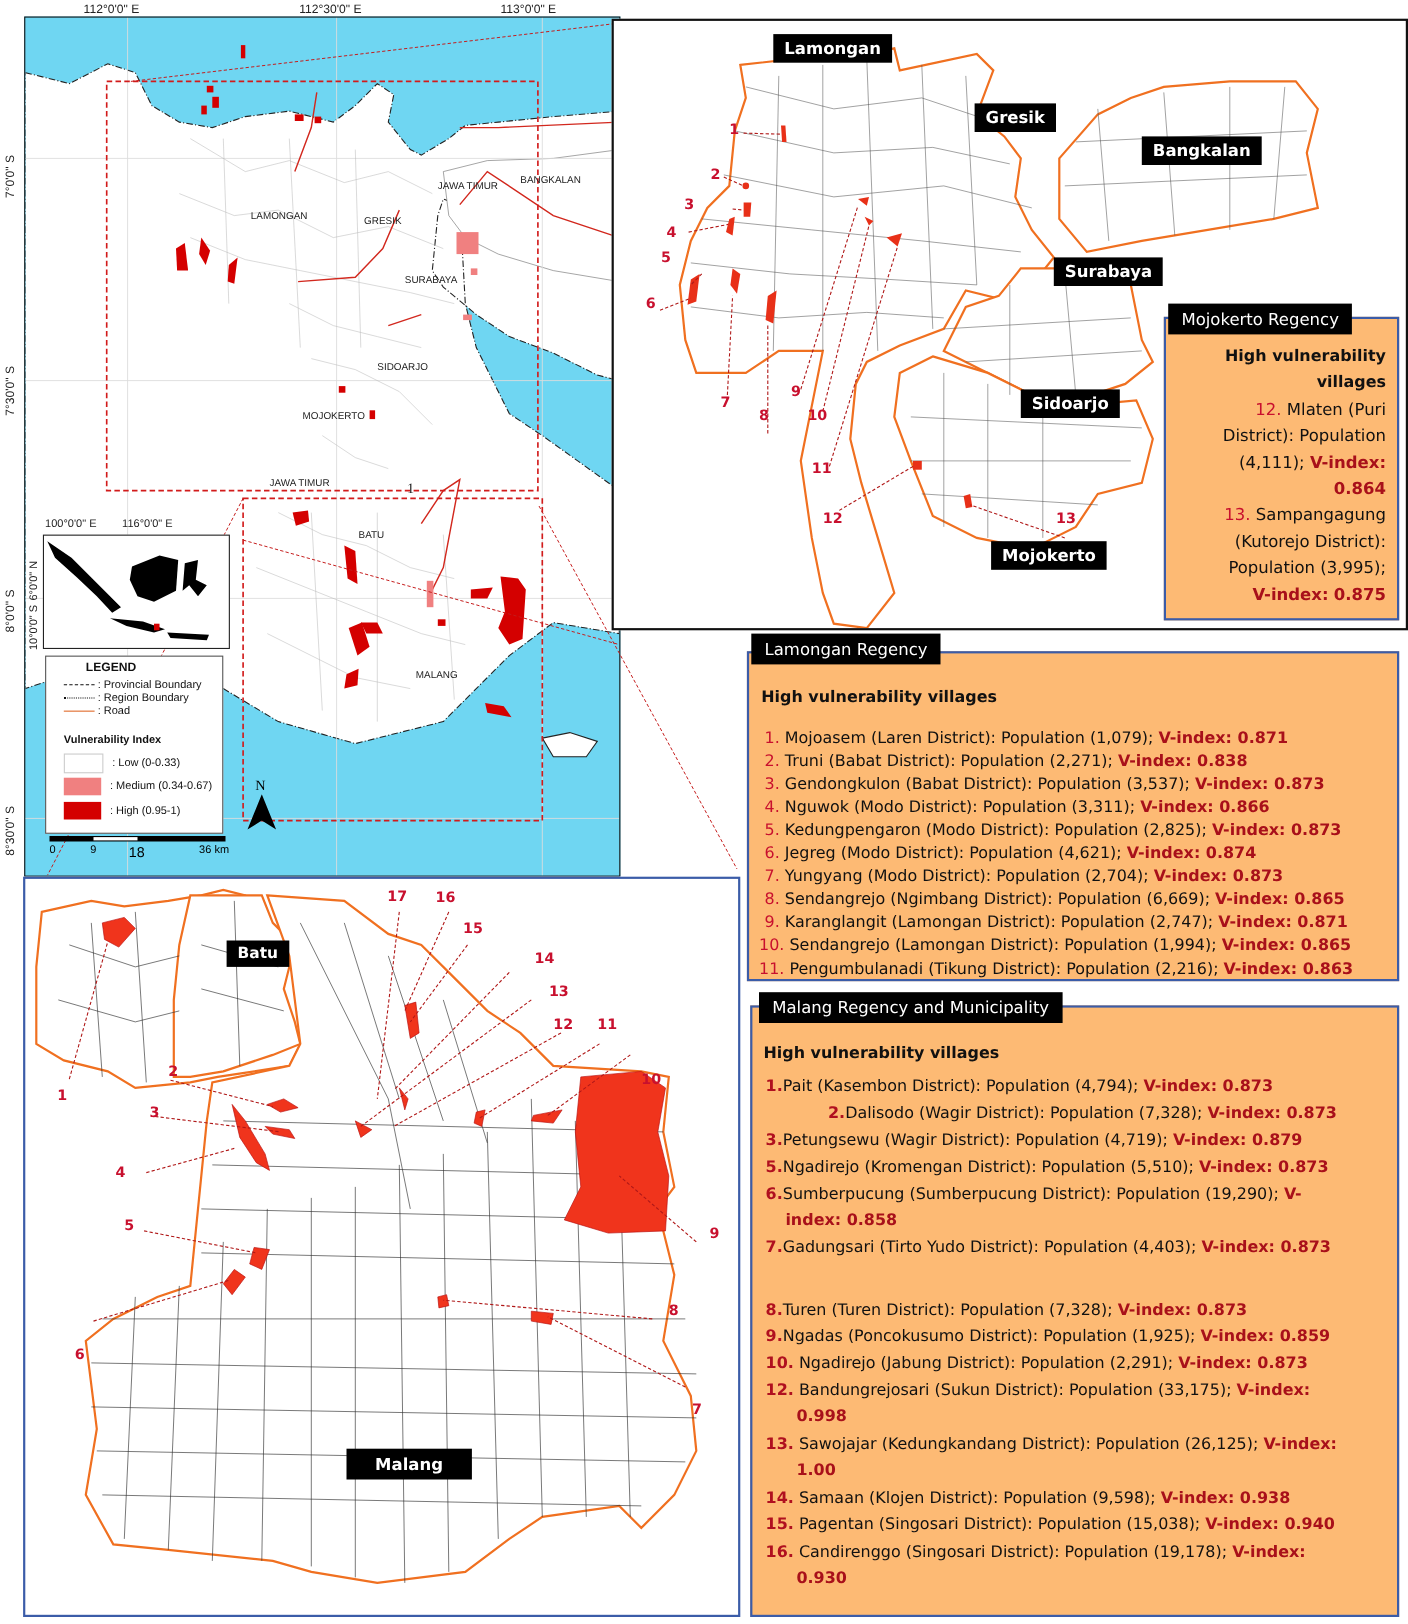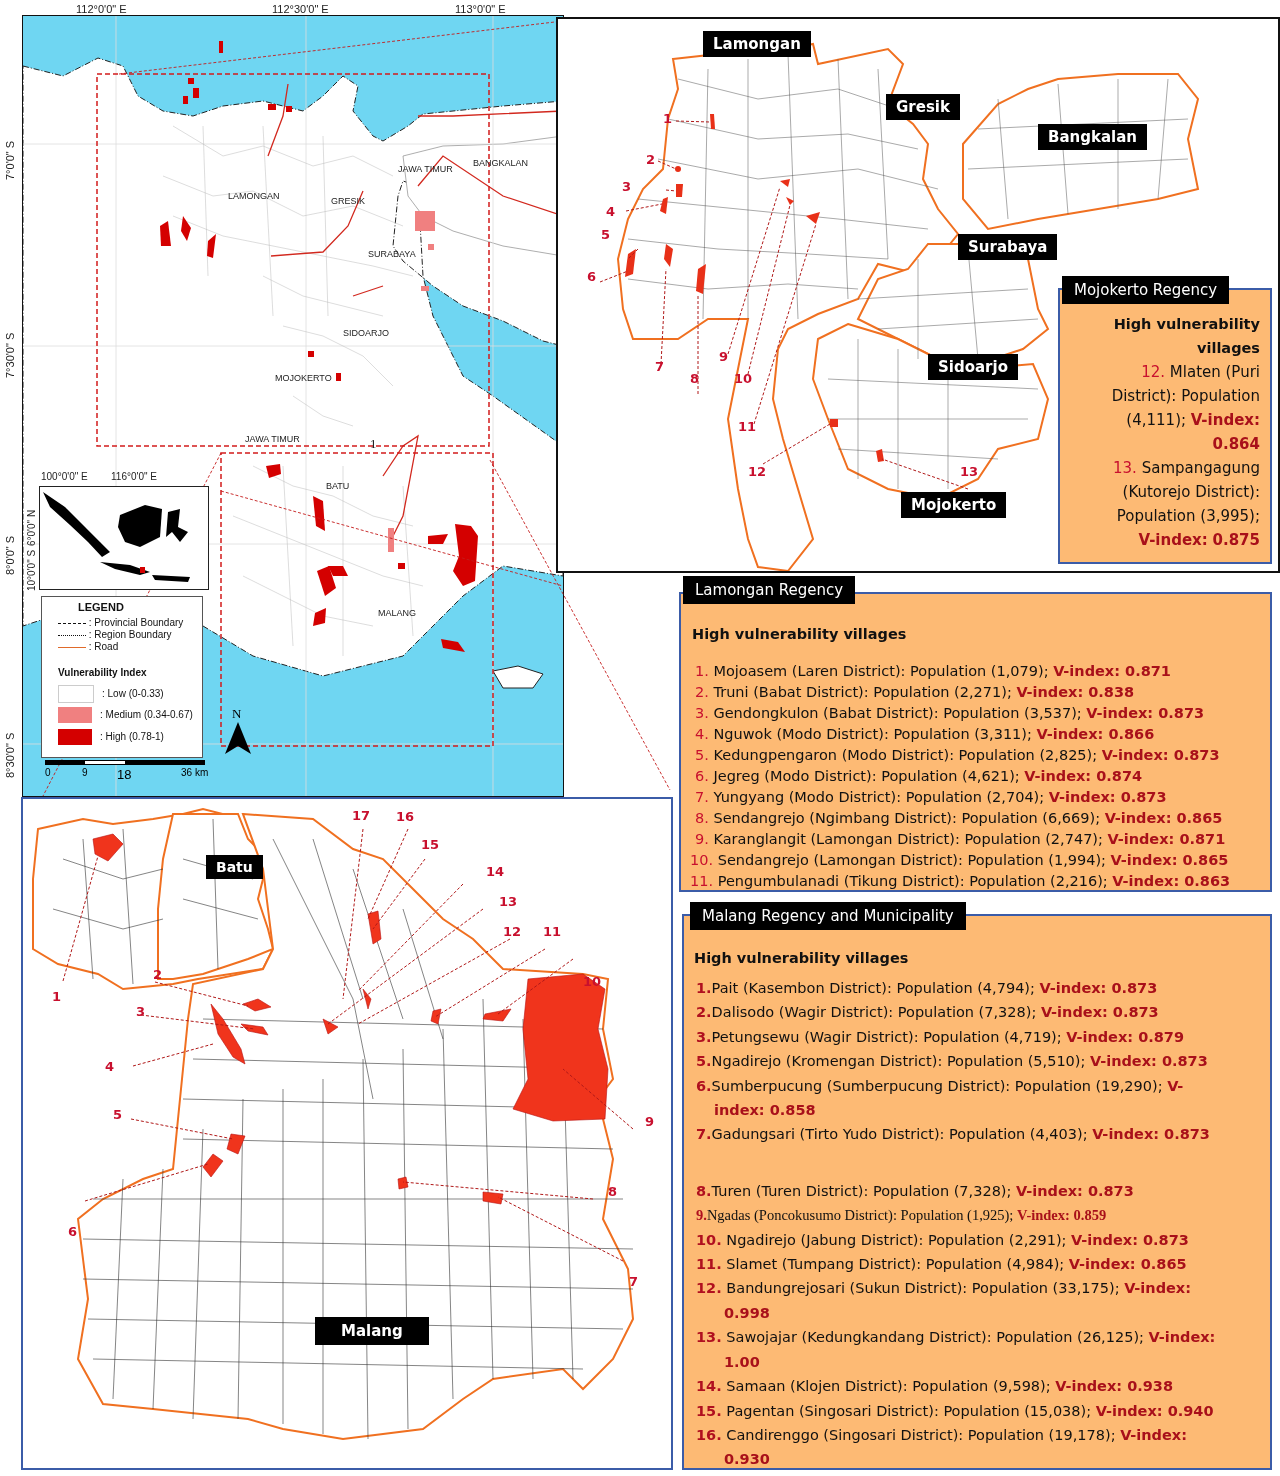--- a/index.html
+++ b/index.html
@@ -164,21 +164,21 @@
       <span>: Road</span>
     </div>
     <div style="position:absolute;left:16px;top:70px;font-weight:bold;">Vulnerability Index</div>
     <div style="position:absolute;left:16px;top:88px;">
       <span class="sw" style="background:#fff;border:1px solid #ccc;"></span><span>: Low (0-0.33)</span>
     </div>
     <div style="position:absolute;left:16px;top:110px;">
       <span class="sw" style="background:#f08080;"></span><span>: Medium (0.34-0.67)</span>
     </div>
     <div style="position:absolute;left:16px;top:132px;">
-      <span class="sw" style="background:#d40000;"></span><span>: High (0.78-1)</span>
+      <span class="sw" style="background:#d40000;"></span><span>: High (0.95-1)</span>
     </div>
   </div>
 
   <div class="abs" style="left:200px;top:690px;width:30px;height:50px;">
     <div style="position:absolute;left:9px;top:0;font-family:'Liberation Serif',serif;font-size:13px;">N</div>
     <svg width="30" height="36" style="position:absolute;left:0;top:16px;">
       <path d="M15,0 L28,32 L15,24 L2,32 Z" fill="#000"></path>
     </svg>
   </div>
 
@@ -319,29 +319,28 @@
     <div class="item" style="margin-left:-5px;"><span class="num">10.</span> <span>Sendangrejo (Lamongan District): Population (1,994);</span> <span class="vi">V-index: 0.865</span></div>
     <div class="item" style="margin-left:-5px;"><span class="num">11.</span> <span>Pengumbulanadi (Tikung District): Population (2,216);</span> <span class="vi">V-index: 0.863</span></div>
   </div>
 </div>
 
 <div class="abs panel" style="left:682px;top:914px;width:586px;height:552px;">
   <div class="abs panel-title" style="left:6px;top:-14px;">Malang Regency and Municipality</div>
   <div style="position:absolute;left:10px;top:34px;" class="hv">High vulnerability villages</div>
   <div style="position:absolute;left:12px;top:60px;line-height:24.4px;font-size:14.5px;">
     <div class="item" style="line-height:24.4px;"><span class="numb">1.</span><span>Pait (Kasembon District): Population (4,794);</span> <span class="vi">V-index: 0.873</span></div>
-    <div class="item" style="line-height:24.4px;"><span class="numb">2.</span><span>Dalisodo (Wagir District): Population (7,328);</span> <span class="vi">V-index: 0.873</span></div>
+    <div class="item" style="line-height:24.4px;text-align:right;"><span class="numb">2.</span><span>Dalisodo (Wagir District): Population (7,328);</span> <span class="vi">V-index: 0.873</span></div>
     <div class="item" style="line-height:24.4px;"><span class="numb">3.</span><span>Petungsewu (Wagir District): Population (4,719);</span> <span class="vi">V-index: 0.879</span></div>
     <div class="item" style="line-height:24.4px;"><span class="numb">5.</span><span>Ngadirejo (Kromengan District): Population (5,510);</span> <span class="vi">V-index: 0.873</span></div>
     <div class="item" style="line-height:24.4px;"><span class="numb">6.</span><span>Sumberpucung (Sumberpucung District): Population (19,290);</span> <span class="vi">V-</span><br><span class="vi" style="margin-left:18px;">index: 0.858</span></div>
     <div class="item" style="line-height:24.4px;"><span class="numb">7.</span><span>Gadungsari (Tirto Yudo District): Population (4,403);</span> <span class="vi">V-index: 0.873</span></div>
     <div class="item" style="line-height:24.4px;margin-top:32px;"><span class="numb">8.</span><span>Turen (Turen District): Population (7,328);</span> <span class="vi">V-index: 0.873</span></div>
-    <div class="item" style="line-height:24.4px;font-family:Liberation Serif, serif;"><span class="numb">9.</span><span>Ngadas (Poncokusumo District): Population (1,925);</span> <span class="vi">V-index: 0.859</span></div>
+    <div class="item" style="line-height:24.4px;"><span class="numb">9.</span><span>Ngadas (Poncokusumo District): Population (1,925);</span> <span class="vi">V-index: 0.859</span></div>
     <div class="item" style="line-height:24.4px;"><span class="numb">10.</span> <span>Ngadirejo (Jabung District): Population (2,291);</span> <span class="vi">V-index: 0.873</span></div>
-    <div class="item" style="line-height:24.4px;"><span class="numb">11.</span> <span>Slamet (Tumpang District): Population (4,984);</span> <span class="vi">V-index: 0.865</span></div>
     <div class="item" style="line-height:24.4px;"><span class="numb">12.</span> <span>Bandungrejosari (Sukun District): Population (33,175);</span> <span class="vi">V-index:</span><br><span class="vi" style="margin-left:28px;">0.998</span></div>
     <div class="item" style="line-height:24.4px;"><span class="numb">13.</span> <span>Sawojajar (Kedungkandang District): Population (26,125);</span> <span class="vi">V-index:</span><br><span class="vi" style="margin-left:28px;">1.00</span></div>
     <div class="item" style="line-height:24.4px;"><span class="numb">14.</span> <span>Samaan (Klojen District): Population (9,598);</span> <span class="vi">V-index: 0.938</span></div>
     <div class="item" style="line-height:24.4px;"><span class="numb">15.</span> <span>Pagentan (Singosari District): Population (15,038);</span> <span class="vi">V-index: 0.940</span></div>
     <div class="item" style="line-height:24.4px;"><span class="numb">16.</span> <span>Candirenggo (Singosari District): Population (19,178);</span> <span class="vi">V-index:</span><br><span class="vi" style="margin-left:28px;">0.930</span></div>
   </div>
 </div>
 
 <div class="abs" style="left:21px;top:797px;width:648px;height:669px;border:2px solid #3b5ca8;background:#fff;overflow:hidden;">
   <svg width="648" height="669" viewBox="0 0 648 669" style="position:absolute;left:0;top:0;">

